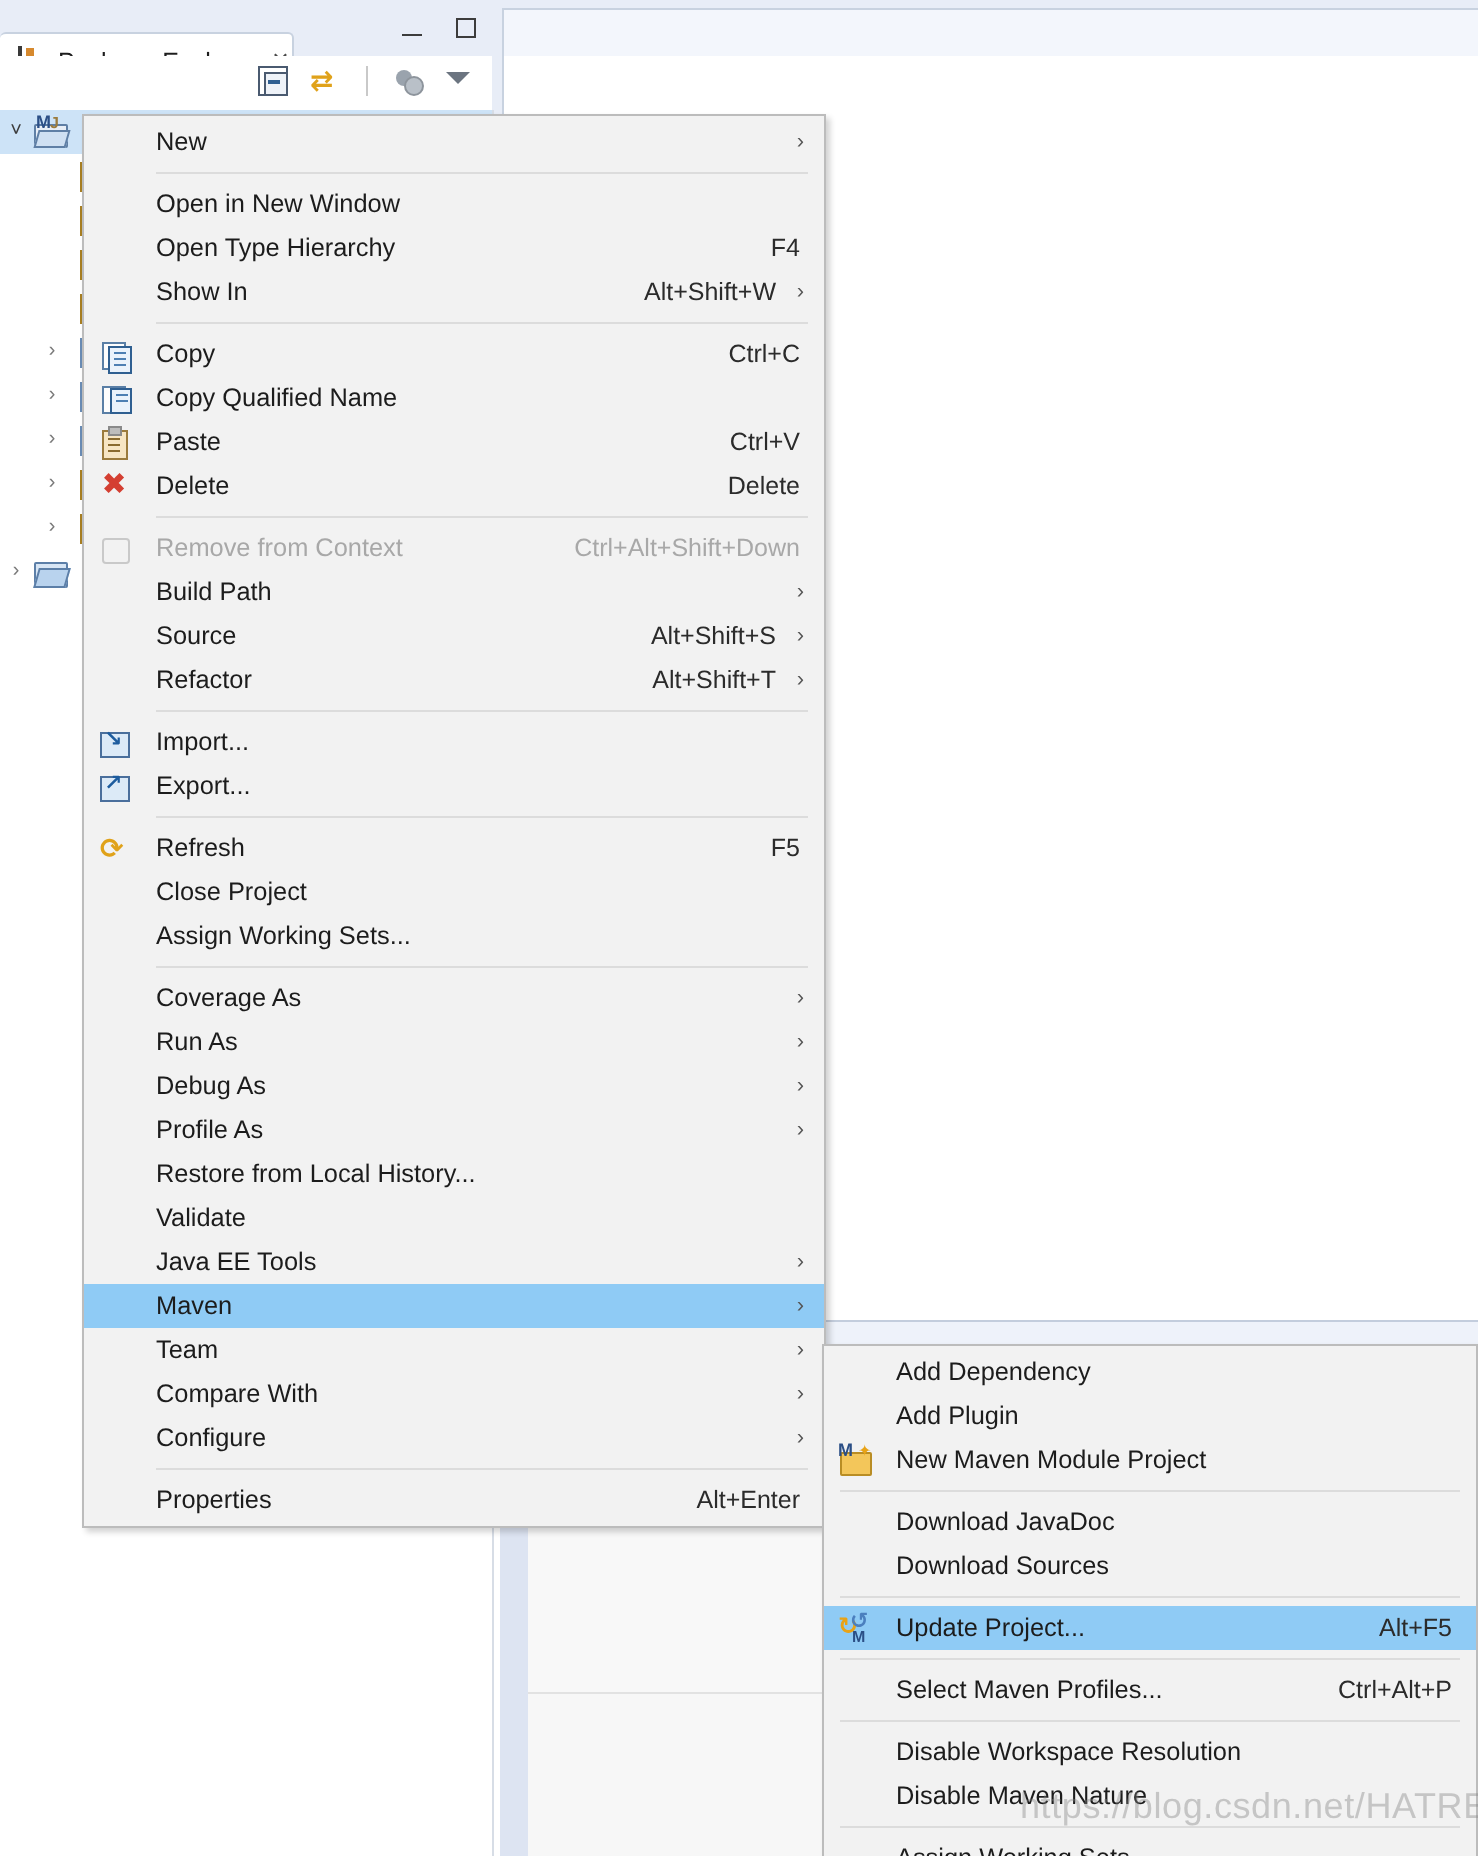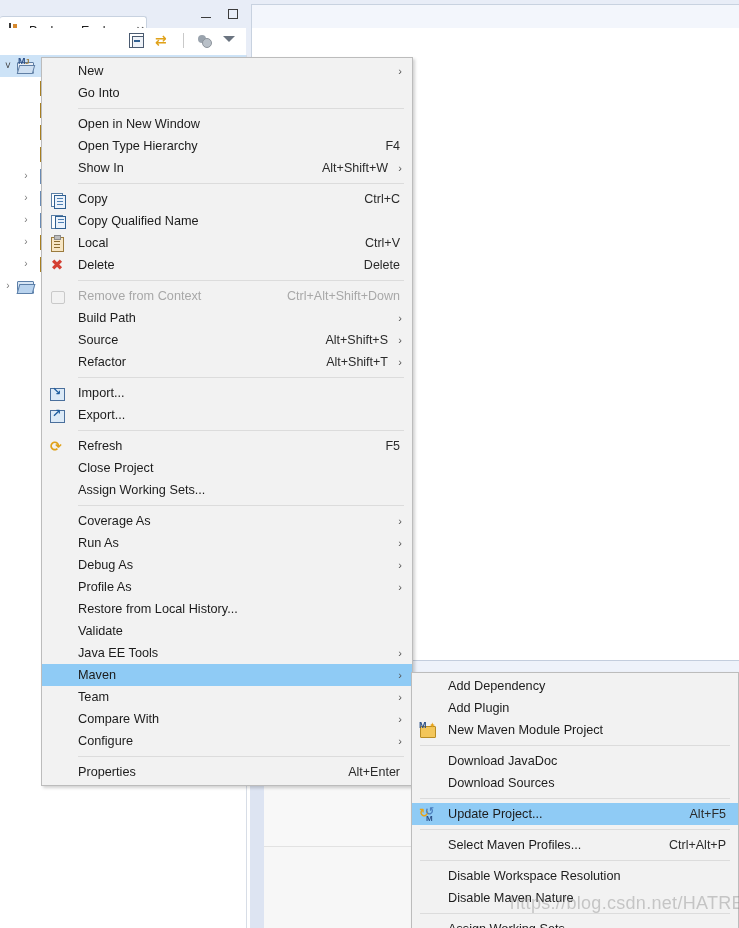--- a/index.html
+++ b/index.html
@@ -269,23 +269,20 @@
         </div>
       </div>
   </div>
 </div>
 
 <div class="menu" id="context-menu">
     <div class="mi">
       <span class="lbl">New</span>
       <span class="arrow">›</span>
     </div>
-    <div class="mi">
-      <span class="lbl">Go Into</span>
-    </div>
     <div class="msep"></div>
     <div class="mi">
       <span class="lbl">Open in New Window</span>
     </div>
     <div class="mi">
       <span class="lbl">Open Type Hierarchy</span>
       <span class="accel noarrow">F4</span>
     </div>
     <div class="mi">
       <span class="lbl">Show In</span>
@@ -317,21 +314,21 @@
     </div>
     <div class="mi">
       <span class="ico">
         <span class="paste-bd">
           <span class="copy-line" style="top:3px;left:2px;background:#8a6b2f"></span>
           <span class="copy-line" style="top:6px;left:2px;background:#8a6b2f"></span>
           <span class="copy-line" style="top:9px;left:2px;background:#8a6b2f"></span>
         </span>
         <span class="paste-clip"></span>
       </span>
-      <span class="lbl">Local</span>
+      <span class="lbl">Paste</span>
       <span class="accel noarrow">Ctrl+V</span>
     </div>
     <div class="mi">
       <span class="ico">
         <span class="del-x">✖</span>
       </span>
       <span class="lbl">Delete</span>
       <span class="accel noarrow">Delete</span>
     </div>
     <div class="msep"></div>

